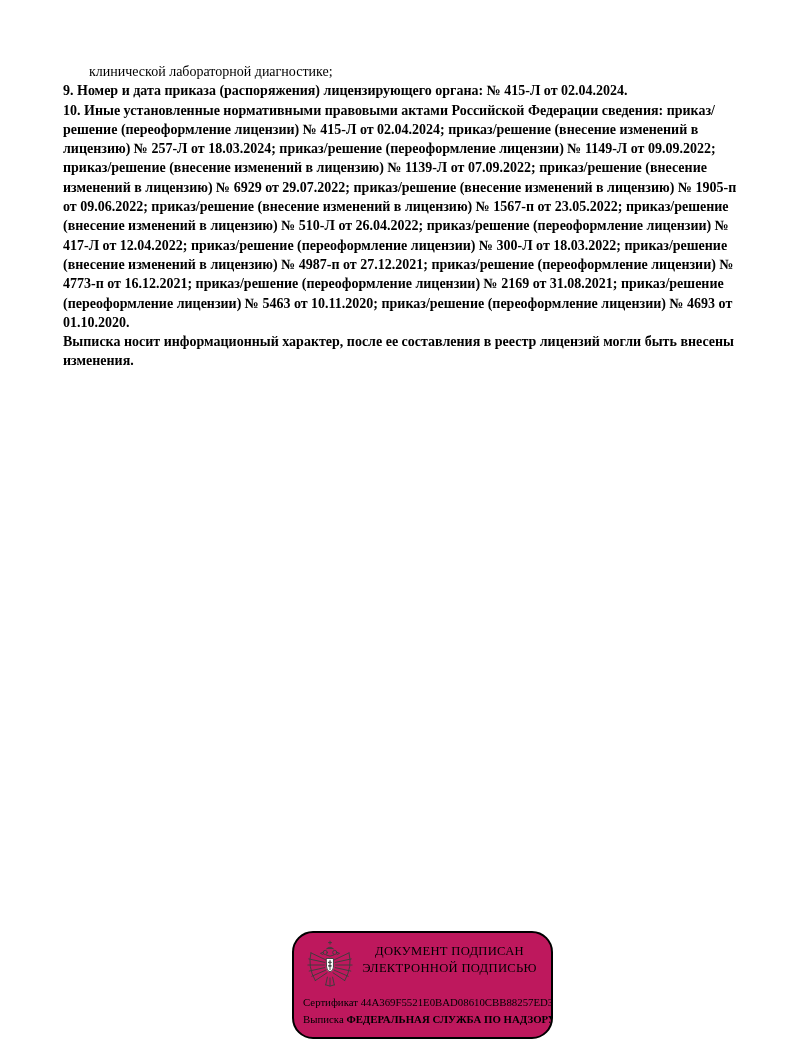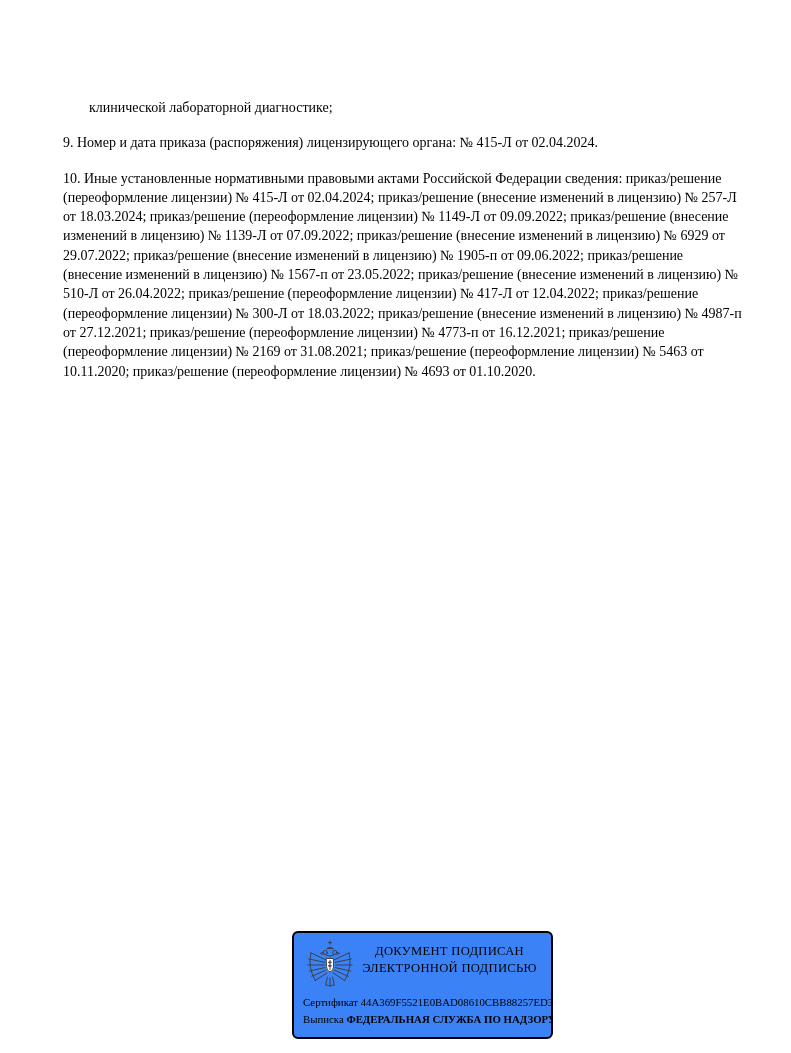--- a/index.html
+++ b/index.html
@@ -15,31 +15,31 @@
   }
   .body-text {
     position: absolute;
     left: 63px;
     top: 62px;
     width: 679px;
     font-size: 14px;
     line-height: 19.3px;
     text-align: left;
   }
-  .indented { padding-left: 26px; margin-top: 36px; }
-  .para { margin-top: 16px; }
+  .indented { padding-left: 26px; }
+  .para { margin-top: 0; font-weight: bold; }
   .stamp {
     position: absolute;
     left: 292px;
     top: 931px;
     width: 261px;
     height: 108px;
     border: 2.5px solid #000000;
-    border-radius: 6px;
-    background: #3b82f6;
+    border-radius: 21px;
+    background: #be185d;
     overflow: hidden;
   }
   .emblem {
     position: absolute;
     left: 10px;
     top: 6px;
     width: 52px;
     height: 52px;
   }
   .stamp-title {
@@ -66,20 +66,21 @@
 </style>
 </head>
 <body>
 
 <div class="page">
 
   <div class="body-text">
     <p class="indented">клинической лабораторной диагностике;</p>
     <p class="para">9. Номер и дата приказа (распоряжения) лицензирующего органа: № 415-Л от 02.04.2024.</p>
     <p class="para">10. Иные установленные нормативными правовыми актами Российской Федерации сведения: приказ/решение (переоформление лицензии) № 415-Л от 02.04.2024; приказ/решение (внесение изменений в лицензию) № 257-Л от 18.03.2024; приказ/решение (переоформление лицензии) № 1149-Л от 09.09.2022; приказ/решение (внесение изменений в лицензию) № 1139-Л от 07.09.2022; приказ/решение (внесение изменений в лицензию) № 6929 от 29.07.2022; приказ/решение (внесение изменений в лицензию) № 1905-п от 09.06.2022; приказ/решение (внесение изменений в лицензию) № 1567-п от 23.05.2022; приказ/решение (внесение изменений в лицензию) № 510-Л от 26.04.2022; приказ/решение (переоформление лицензии) № 417-Л от 12.04.2022; приказ/решение (переоформление лицензии) № 300-Л от 18.03.2022; приказ/решение (внесение изменений в лицензию) № 4987-п от 27.12.2021; приказ/решение (переоформление лицензии) № 4773-п от 16.12.2021; приказ/решение (переоформление лицензии) № 2169 от 31.08.2021; приказ/решение (переоформление лицензии) № 5463 от 10.11.2020; приказ/решение (переоформление лицензии) № 4693 от 01.10.2020.</p>
+    <p class="para">Выписка носит информационный характер, после ее составления в реестр лицензий могли быть внесены изменения.</p>
   </div>
 
   <div class="stamp">
     <svg class="emblem" viewBox="0 0 60 60" xmlns="http://www.w3.org/2000/svg">
       <g fill="none" stroke="#3d3d3d" stroke-width="1.1" stroke-linecap="round">
 
         <path d="M30 2.5 v3.5 M28.2 4.2 h3.6"></path>
 
         <path d="M26.5 11 a4.5 4.5 0 0 1 7 0"></path>
         <path d="M26.5 11 h7"></path>

